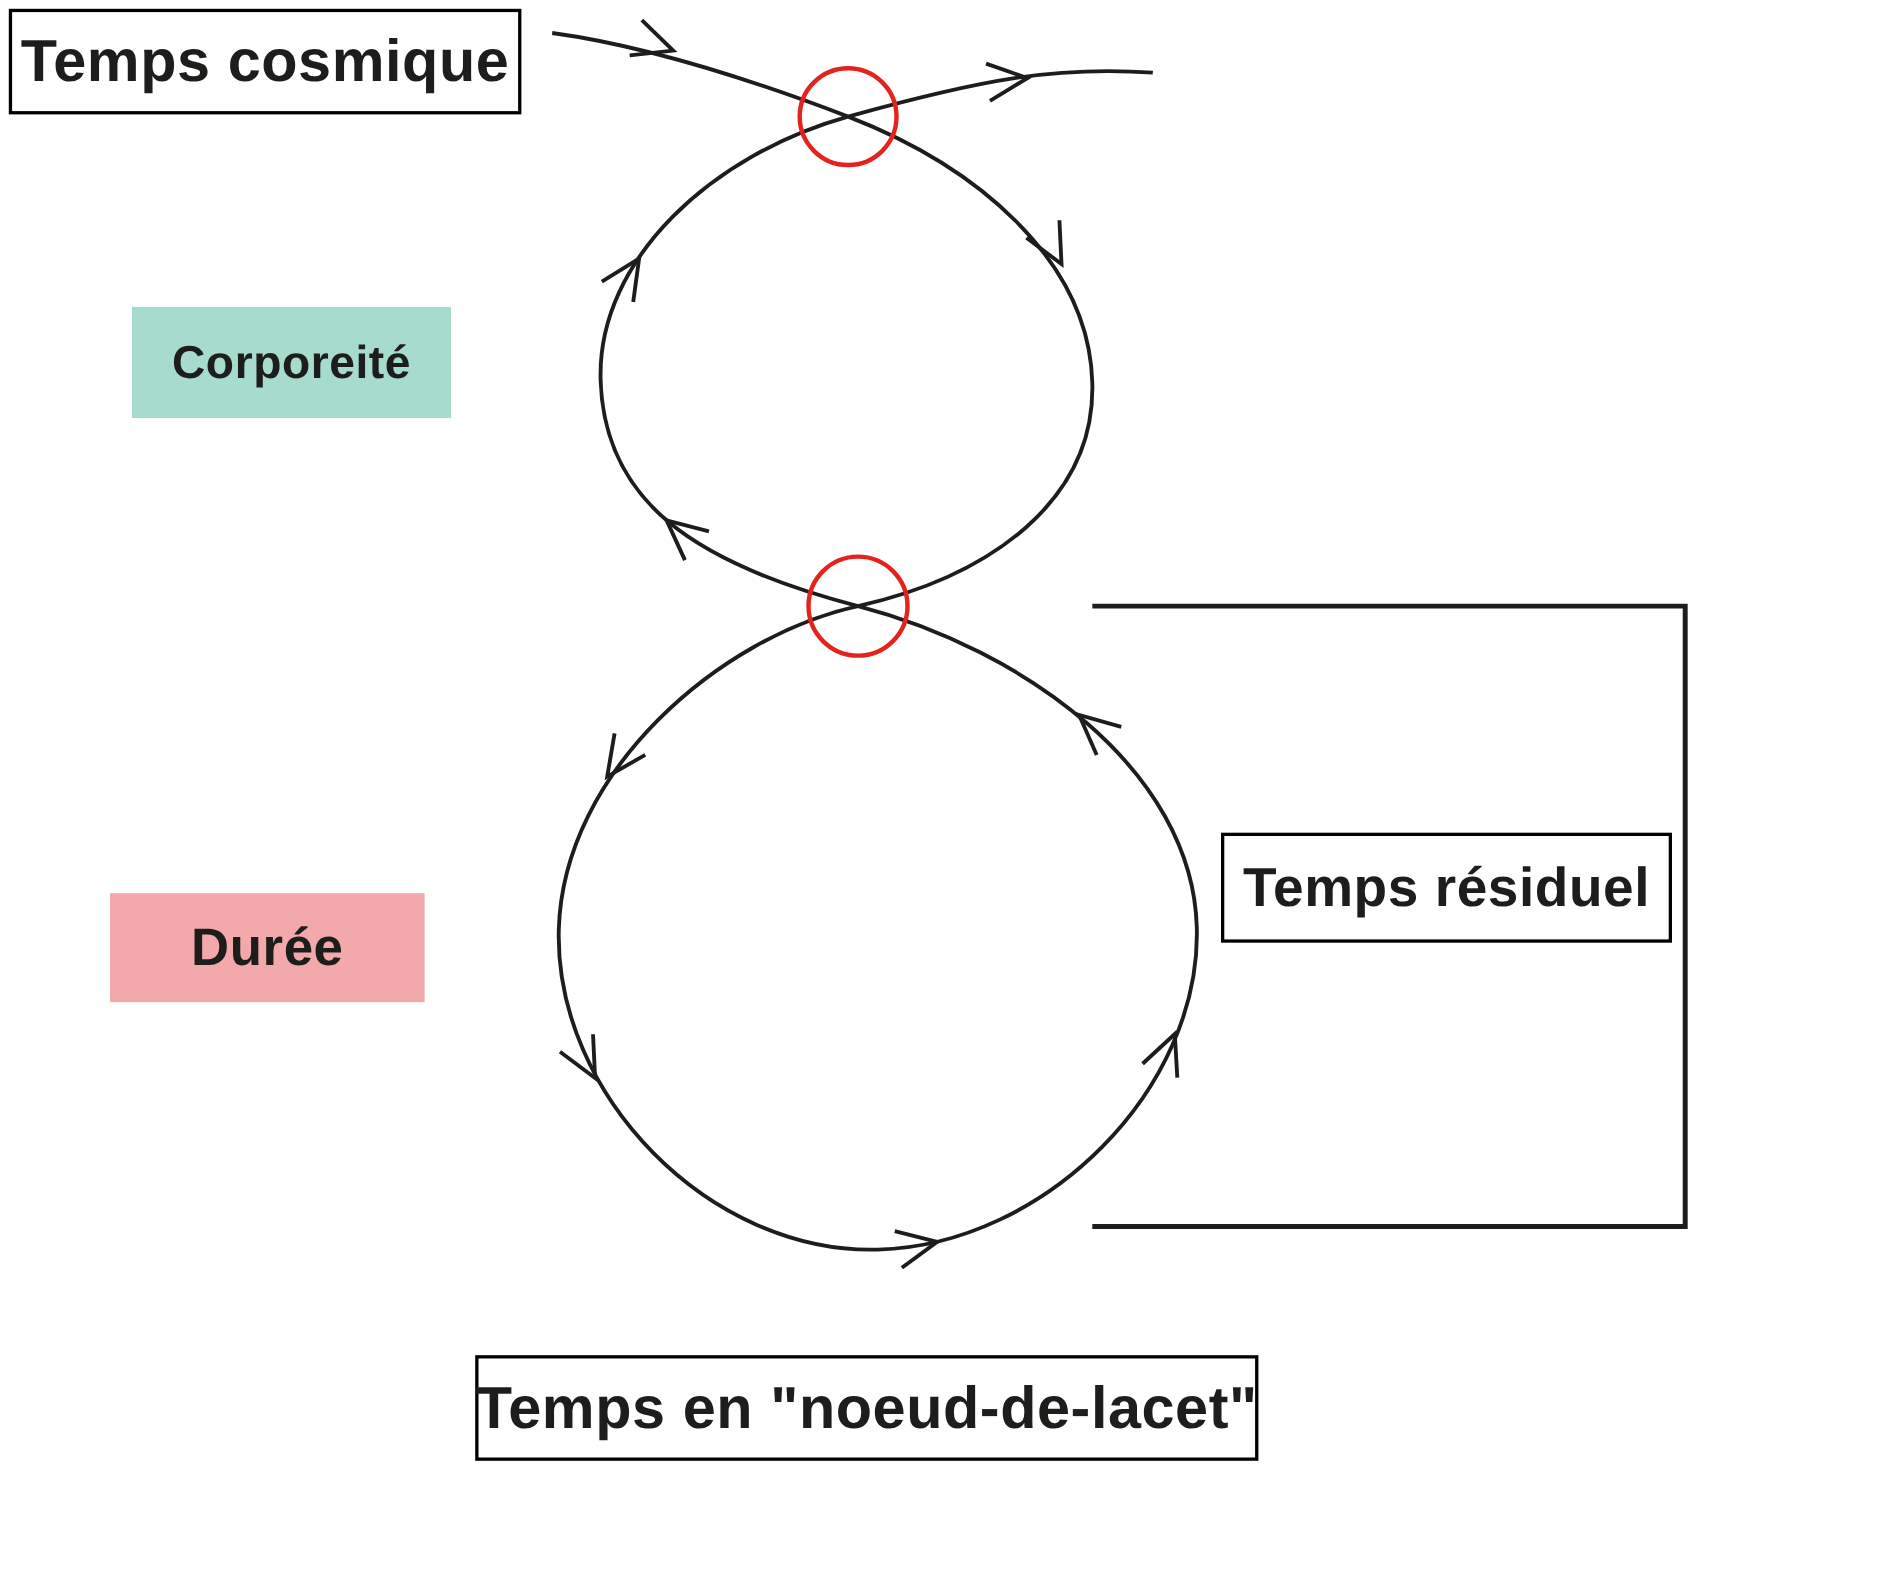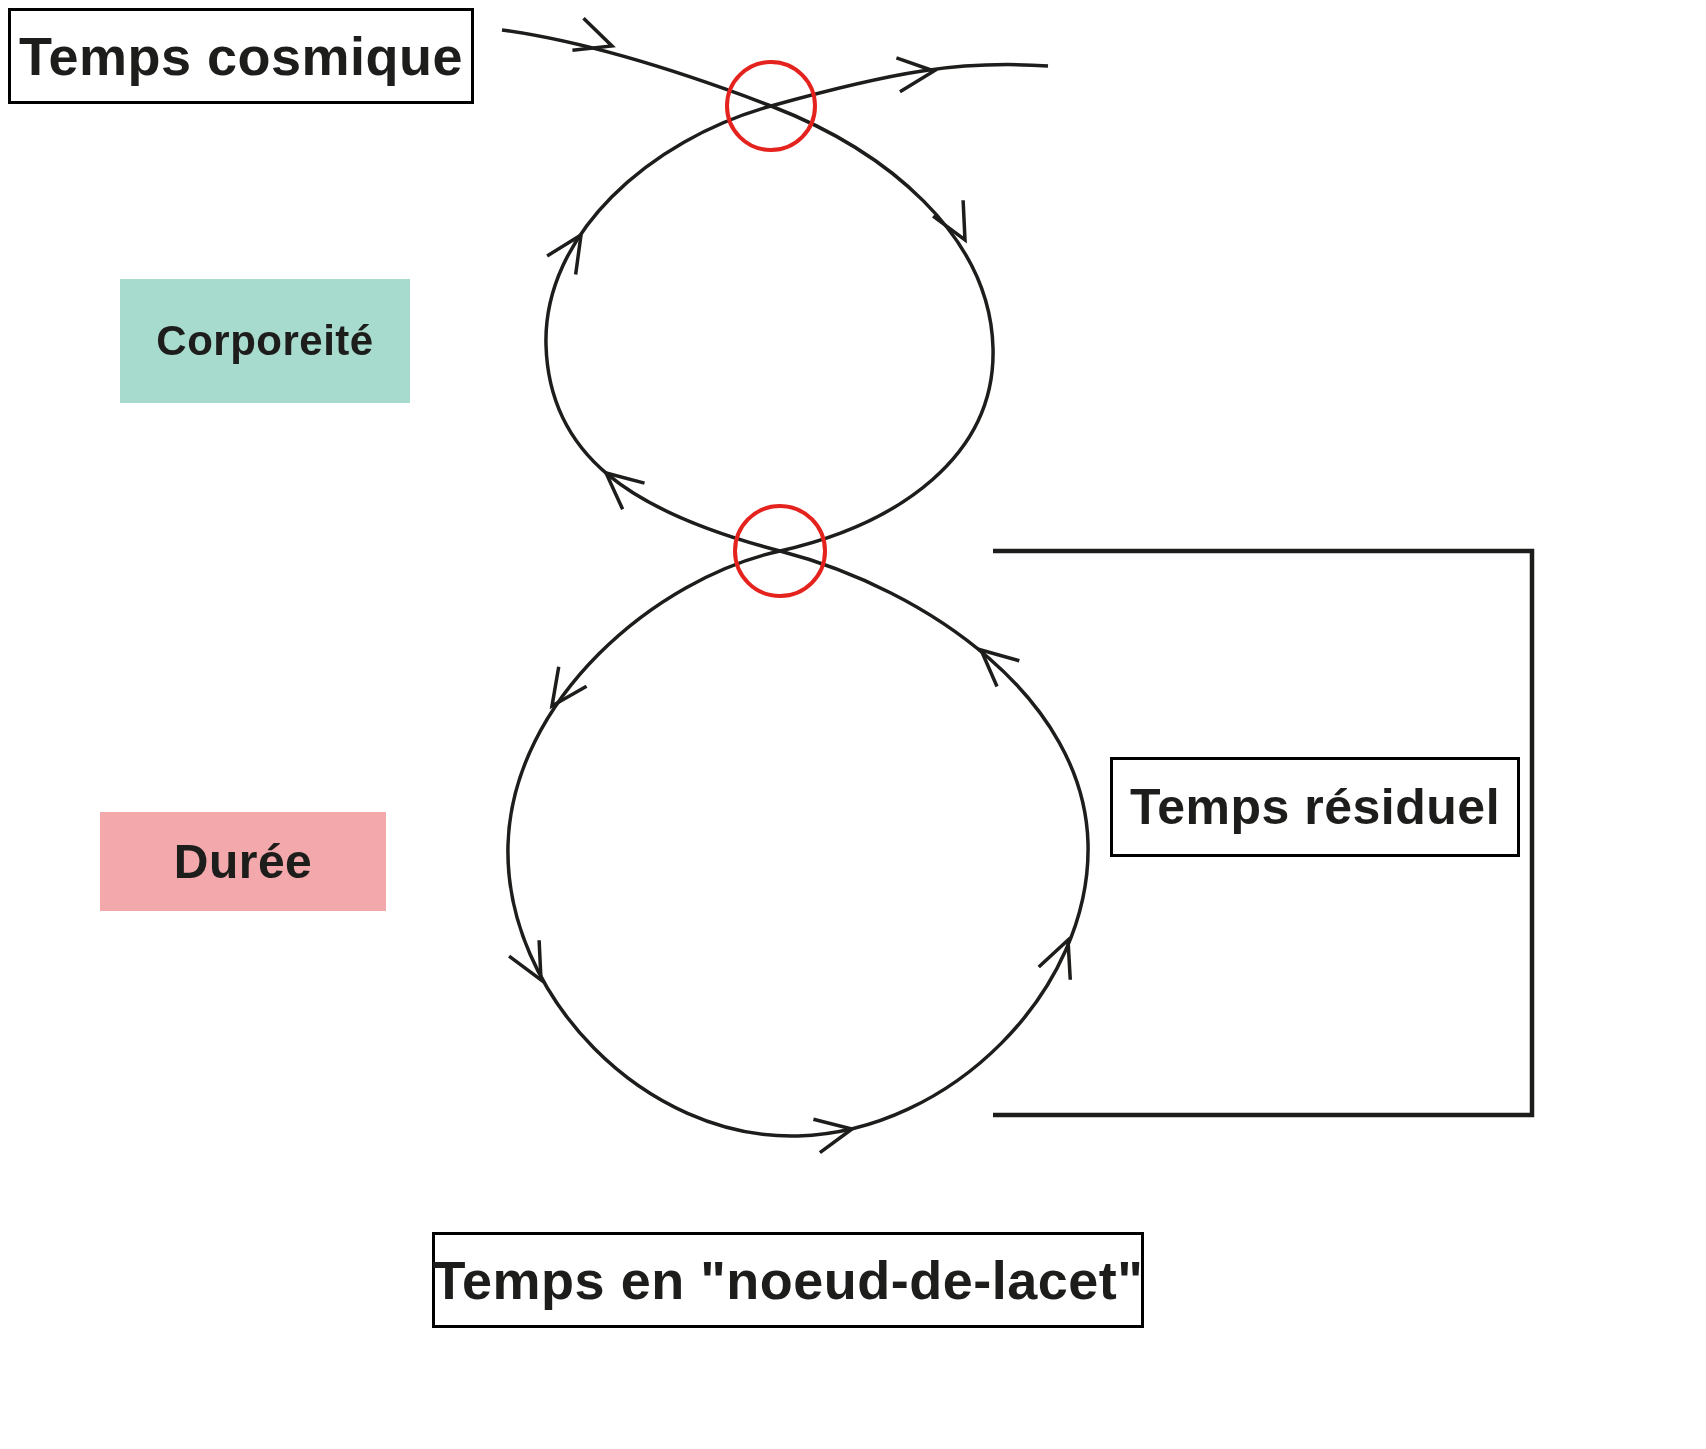--- a/index.html
+++ b/index.html
@@ -33,21 +33,21 @@
     font-weight: 600;
     letter-spacing: 0.5px;
     white-space: nowrap;
   }
   .boxed {
     border: 3px solid #000000;
     background: #ffffff;
   }
   .lbl-temps-cosmique { left: 8px;    top: 8px;    width: 466px; height: 96px;  font-size: 54px; }
   .lbl-temps-social   { left: 1068px; top: 14px;   width: 388px; height: 94px;  font-size: 54px; }
-  .lbl-corporeite     { left: 120px;  top: 279px;  width: 290px; height: 124px; font-size: 42px; font-weight: 600; }
+  .lbl-corporeite     { left: 120px;  top: 279px;  width: 290px; height: 101px; font-size: 42px; font-weight: 600; }
   .lbl-duree          { left: 100px;  top: 812px;  width: 286px; height: 99px;  font-size: 48px; }
   .lbl-temps-residuel { left: 1110px; top: 757px;  width: 410px; height: 100px; font-size: 50px; }
   .lbl-temps-noeud    { left: 432px;  top: 1232px; width: 712px; height: 96px;  font-size: 54px; }
 </style>
 </head>
 <body>
 
 <div id="canvas">
 
   <svg id="curves" viewBox="0 0 1706 1449" xmlns="http://www.w3.org/2000/svg">

